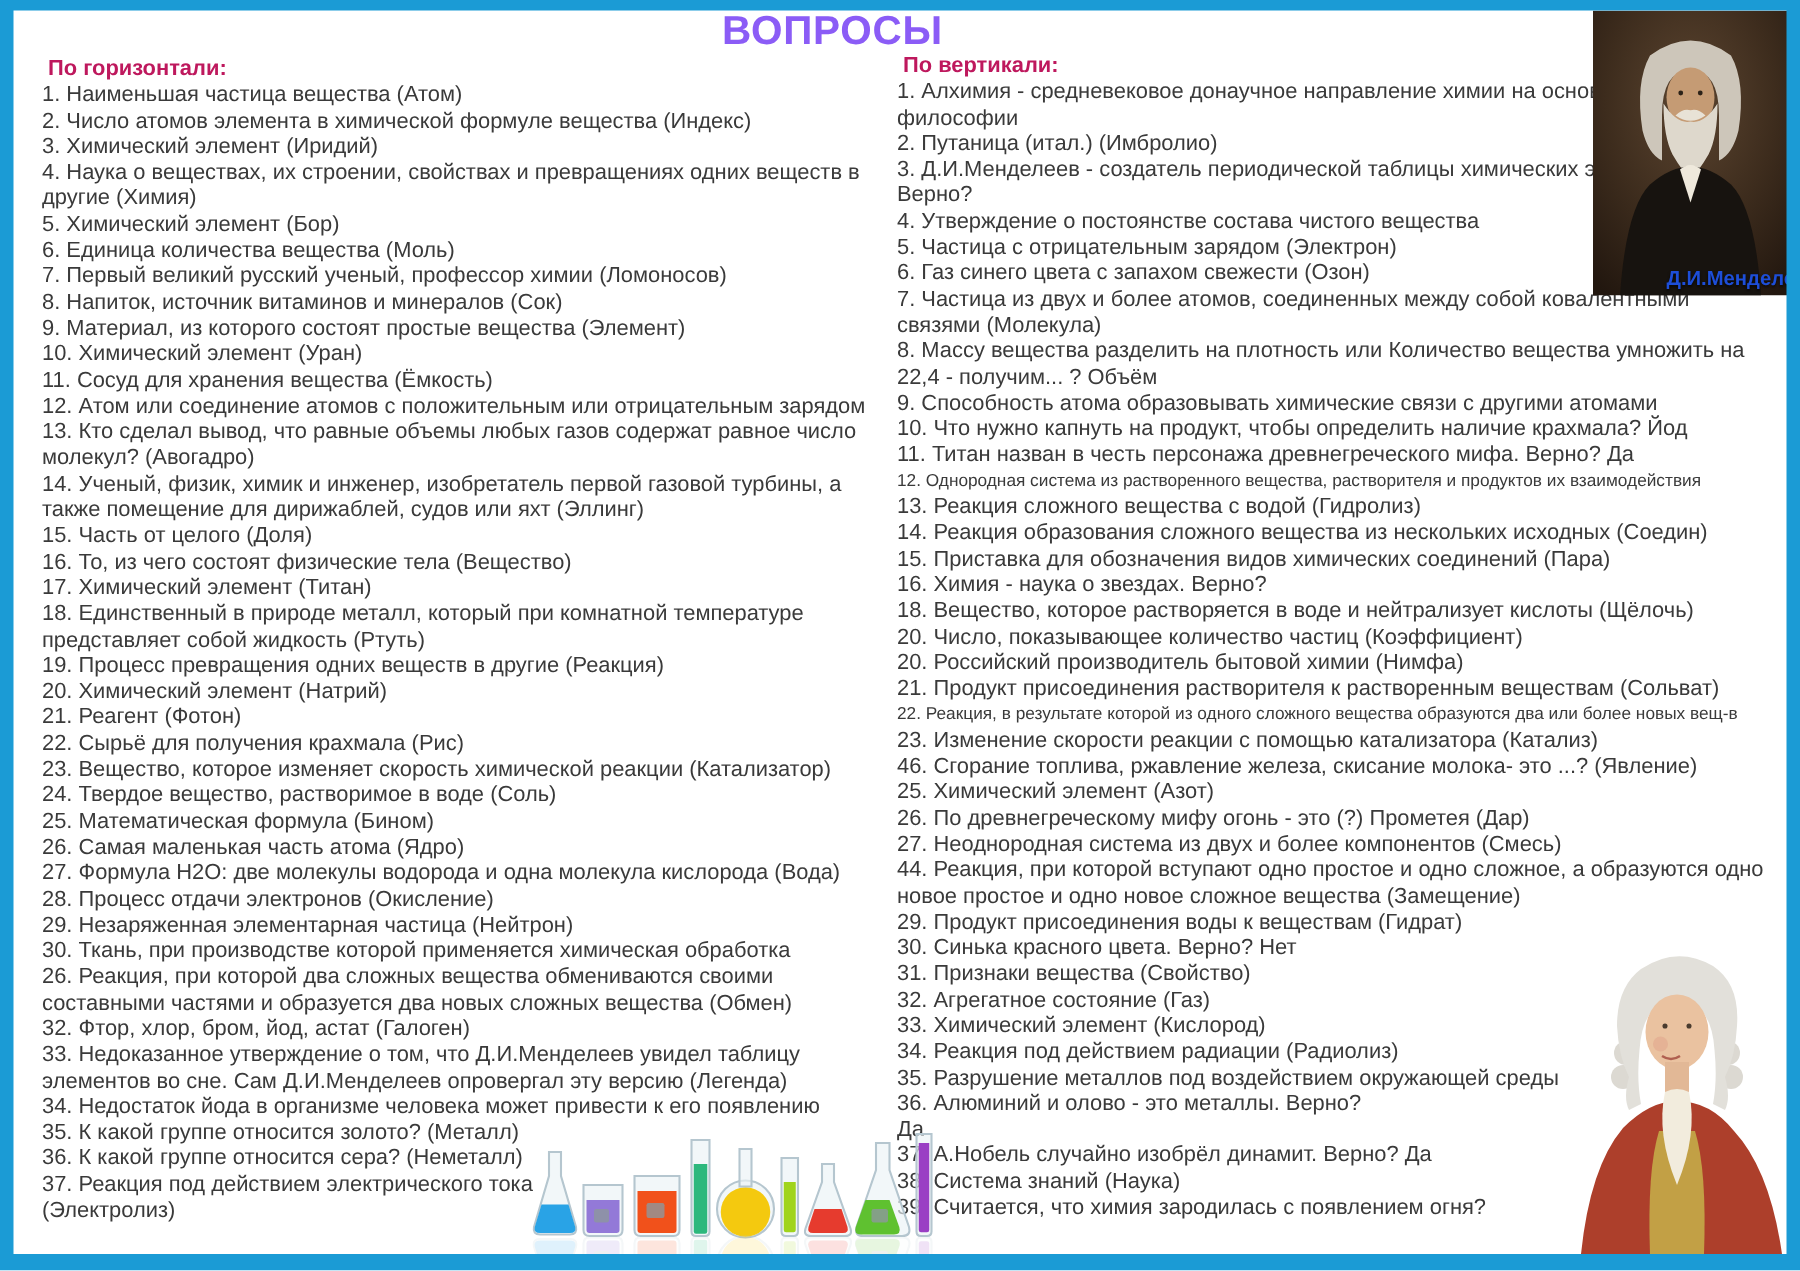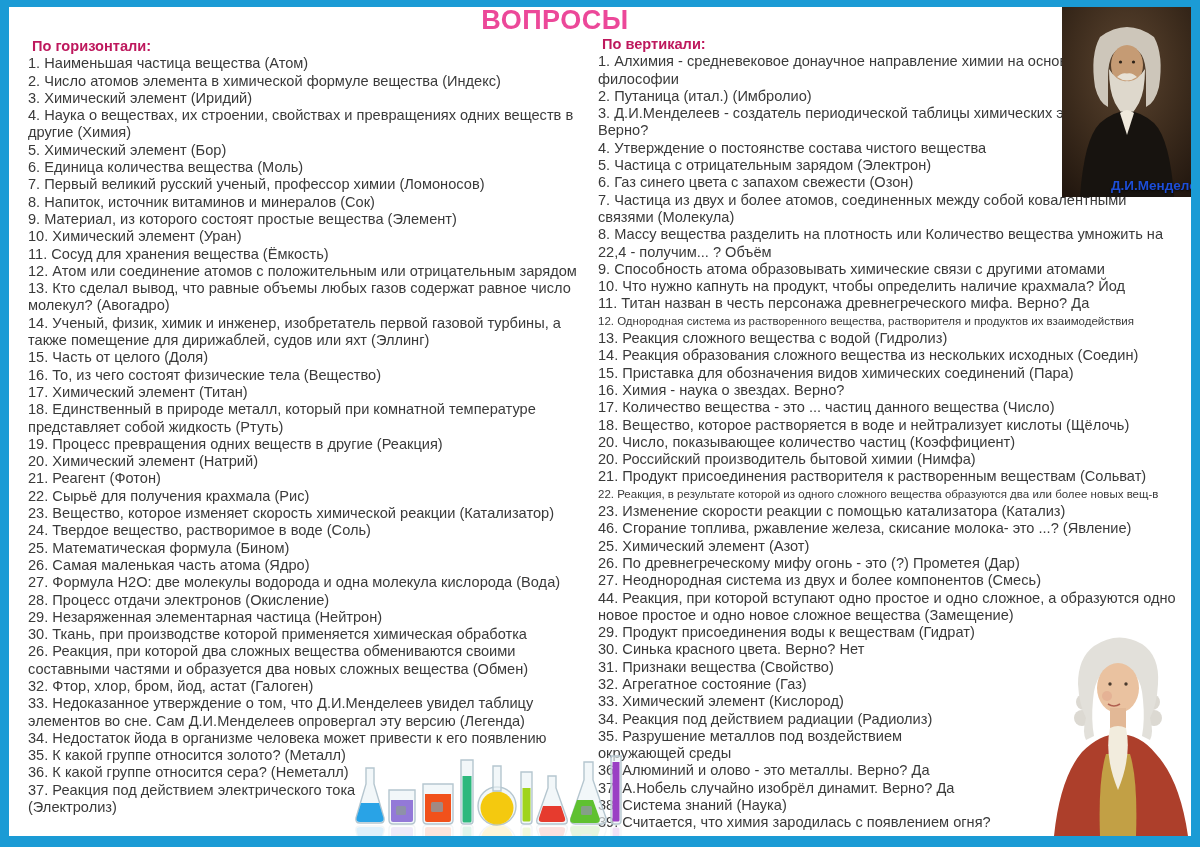--- a/index.html
+++ b/index.html
@@ -10,21 +10,21 @@
     color:#3a3a3a;
   }
   .frame{
     position:absolute;inset:0;box-sizing:border-box;
     border:9px solid #1b9bd5;border-top-width:7px;border-bottom-width:11px;
     pointer-events:none;
   }
   .title{
     position:absolute;top:5px;left:0;width:1110px;margin:0;
     text-align:center;font-size:27px;font-weight:bold;letter-spacing:.5px;
-    color:#ec4899;
+    color:#8b5cf6;
   }
   .col{position:absolute;font-size:14.6px;line-height:17.3px;}
   .col .heading{font-weight:bold;color:#be185d;padding-left:4px;}
   .across{left:28px;top:38px;width:572px;}
   .down{left:598px;top:36px;width:578px;}
   .q{white-space:normal;}
   .q-small{font-size:11.5px;}
   .across-list .q:last-child{max-width:330px;}
   .down-list .q:nth-child(n+29){max-width:450px;}
   .down-list .q:nth-child(35){max-width:330px;}
@@ -99,21 +99,20 @@
       <div class="q">7. Частица из двух и более атомов, соединенных между собой ковалентными связями (Молекула)</div>
       <div class="q">8. Массу вещества разделить на плотность или Количество вещества умножить на 22,4 - получим... ? Объём</div>
       <div class="q">9. Способность атома образовывать химические связи с другими атомами</div>
       <div class="q">10. Что нужно капнуть на продукт, чтобы определить наличие крахмала? Йод</div>
       <div class="q">11. Титан назван в честь персонажа древнегреческого мифа. Верно? Да</div>
       <div class="q q-small">12. Однородная система из растворенного вещества, растворителя и продуктов их взаимодействия</div>
       <div class="q">13. Реакция сложного вещества с водой (Гидролиз)</div>
       <div class="q">14. Реакция образования сложного вещества из нескольких исходных (Соедин)</div>
       <div class="q">15. Приставка для обозначения видов химических соединений (Пара)</div>
       <div class="q">16. Химия - наука о звездах. Верно?</div>
-      <div class="q">17. Количество вещества - это ... частиц данного вещества (Число)</div>
       <div class="q">18. Вещество, которое растворяется в воде и нейтрализует кислоты (Щёлочь)</div>
       <div class="q">20. Число, показывающее количество частиц (Коэффициент)</div>
       <div class="q">20. Российский производитель бытовой химии (Нимфа)</div>
       <div class="q">21. Продукт присоединения растворителя к растворенным веществам (Сольват)</div>
       <div class="q q-small">22. Реакция, в результате которой из одного сложного вещества образуются два или более новых вещ-в</div>
       <div class="q">23. Изменение скорости реакции с помощью катализатора (Катализ)</div>
       <div class="q">46. Сгорание топлива, ржавление железа, скисание молока- это ...? (Явление)</div>
       <div class="q">25. Химический элемент (Азот)</div>
       <div class="q">26. По древнегреческому мифу огонь - это (?) Прометея (Дар)</div>
       <div class="q">27. Неоднородная система из двух и более компонентов (Смесь)</div>

